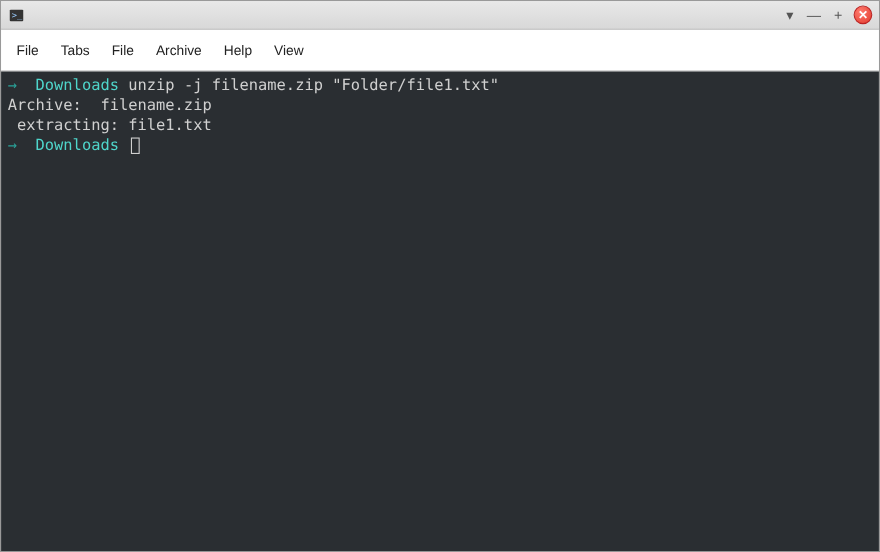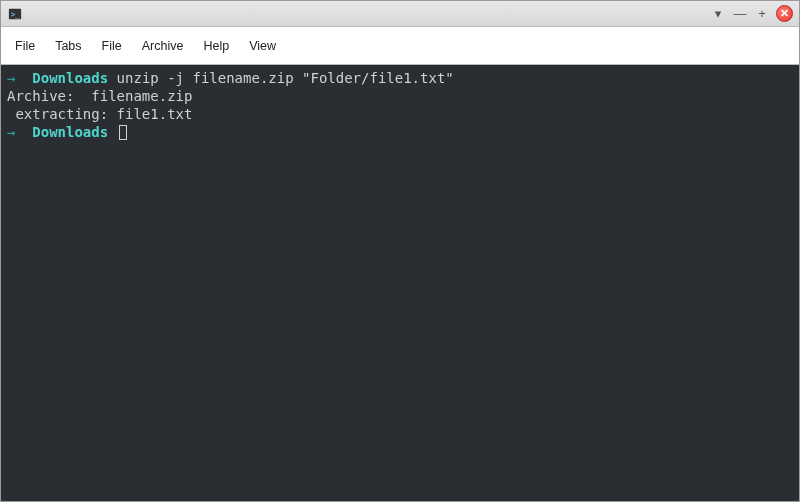--- a/index.html
+++ b/index.html
@@ -100,21 +100,21 @@
       line-height: 18px;
       padding: 4px 6px;
       overflow: hidden;
       white-space: pre;
     }
     .arrow {
       color: #2aa198;
     }
     .prompt-dir {
       color: #4fd6cb;
-      font-weight: bold;
+      font-weight: normal;
     }
     .command-text {
       color: #d0d0d0;
     }
     .output {
       color: #d0d0d0;
       text-align: center;
     }
     .cursor {
       display: inline-block;

